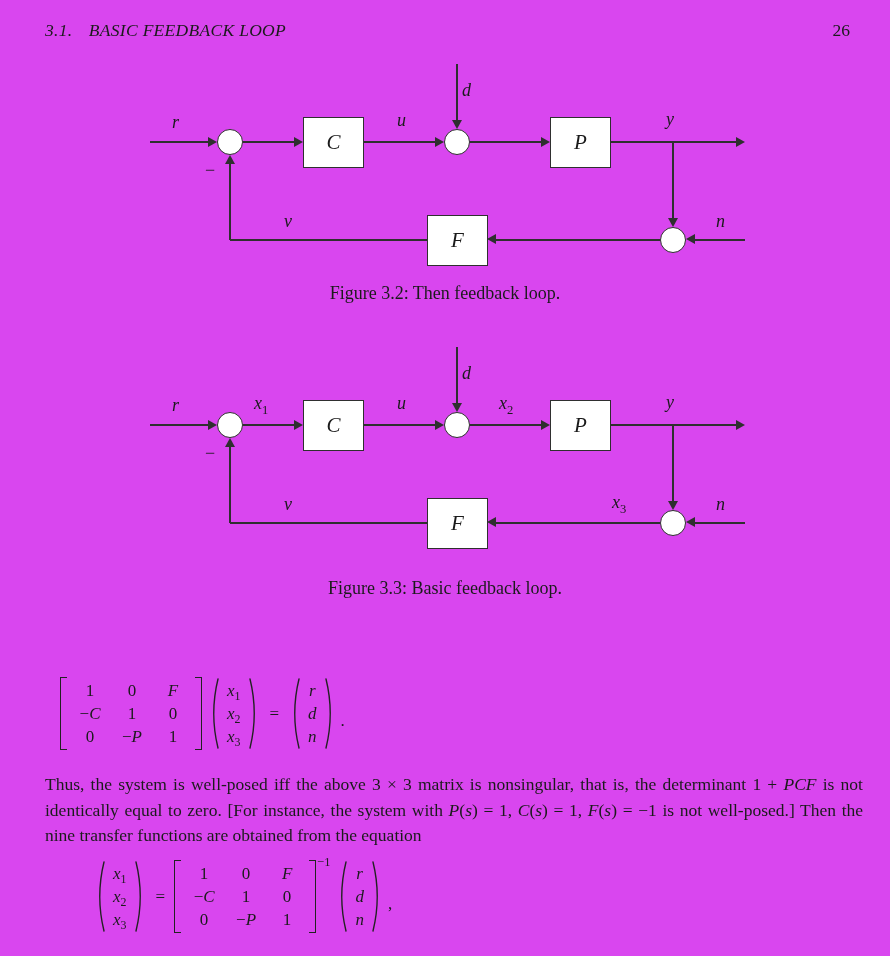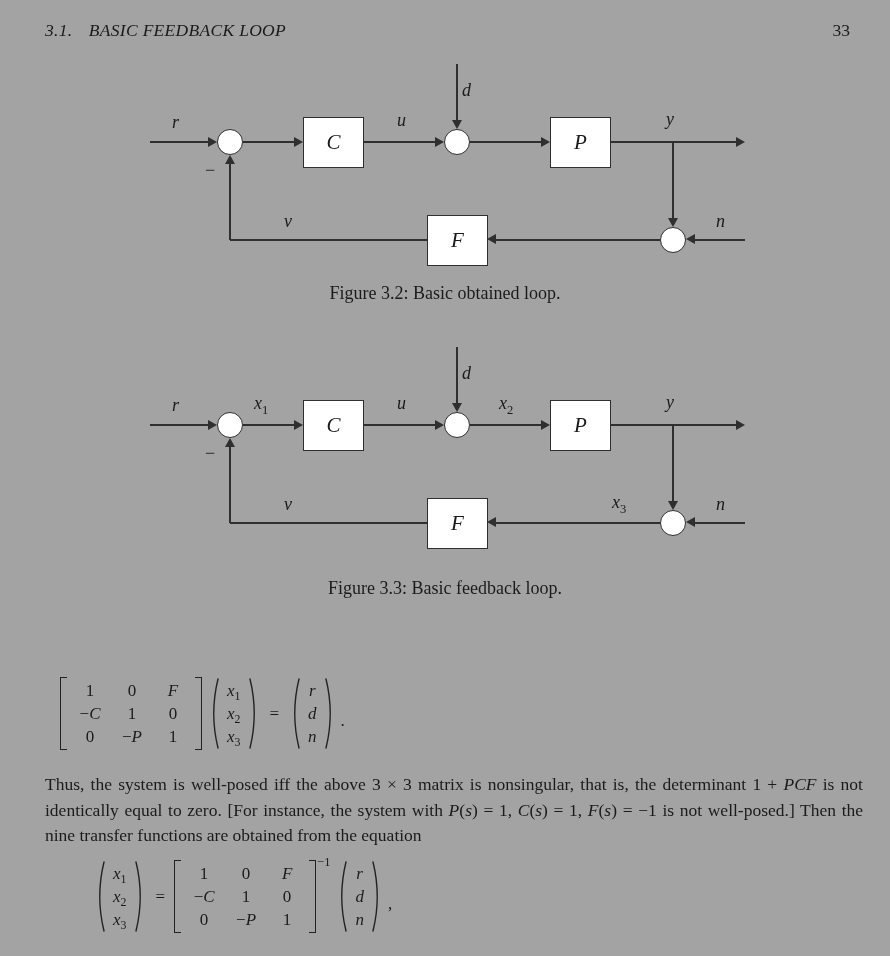--- a/index.html
+++ b/index.html
@@ -1,16 +1,16 @@
 <!DOCTYPE html>
 <html><head>
 <meta charset="utf-8">
 <style>
   html,body{margin:0;padding:0;background:#ffffff;}
-  .page{position:relative;width:890px;height:956px;background:#a3a3a3;overflow:hidden;
+  .page{position:relative;width:890px;height:956px;background:#d946ef;overflow:hidden;
         font-family:"Liberation Serif",serif;color:#1b1b1b;}
 
   
   .runhead{position:absolute;top:20px;left:45px;right:40px;font-size:17.5px;}
   .runhead .sec{font-style:italic;letter-spacing:.3px;}
   .runhead .pg{position:absolute;right:0;top:0;font-style:normal;}
 
   
   .fig{position:absolute;left:150px;width:600px;height:212px;}
   .hl{position:absolute;height:1.5px;background:#2f2f2f;}
@@ -50,21 +50,21 @@
   .punct{align-self:center;transform:translateY(7px);margin-left:4px;}
 </style>
 </head>
 <body>
 
 <div class="page">
 
   <div class="runhead">
     <span class="sec">3.1.</span>
     <span class="sec" style="margin-left:12px;">BASIC FEEDBACK LOOP</span>
-    <span class="pg">33</span>
+    <span class="pg">26</span>
   </div>
 
   <div class="fig" style="top:60px;">
 
     <div class="hl" style="left:0;top:81px;width:58px;"></div>
     <div class="hl" style="left:93px;top:81px;width:51px;"></div>
     <div class="hl" style="left:213px;top:81px;width:72px;"></div>
     <div class="hl" style="left:320px;top:81px;width:71px;"></div>
     <div class="hl" style="left:460px;top:81px;width:126px;"></div>
     <div class="hl" style="left:545px;top:179px;width:50px;"></div>
@@ -100,21 +100,21 @@
       </div>
 
     <div class="lbl" style="left:22px;top:52px;"><i>r</i></div>
     <div class="lbl" style="left:247px;top:50px;"><i>u</i></div>
     <div class="lbl" style="left:312px;top:20px;"><i>d</i></div>
     <div class="lbl" style="left:516px;top:49px;"><i>y</i></div>
     <div class="lbl" style="left:566px;top:151px;"><i>n</i></div>
     <div class="lbl" style="left:134px;top:151px;"><i>v</i></div>
     <div class="lbl" style="left:55px;top:100px;">−</div>
   </div>
-  <div class="caption" style="top:283px;">Figure 3.2: Basic obtained loop.</div>
+  <div class="caption" style="top:283px;">Figure 3.2: Then feedback loop.</div>
 
   <div class="fig" style="top:343px;">
 
     <div class="hl" style="left:0;top:81px;width:58px;"></div>
     <div class="hl" style="left:93px;top:81px;width:51px;"></div>
     <div class="hl" style="left:213px;top:81px;width:72px;"></div>
     <div class="hl" style="left:320px;top:81px;width:71px;"></div>
     <div class="hl" style="left:460px;top:81px;width:126px;"></div>
     <div class="hl" style="left:545px;top:179px;width:50px;"></div>
     <div class="hl" style="left:346px;top:179px;width:164px;"></div>

